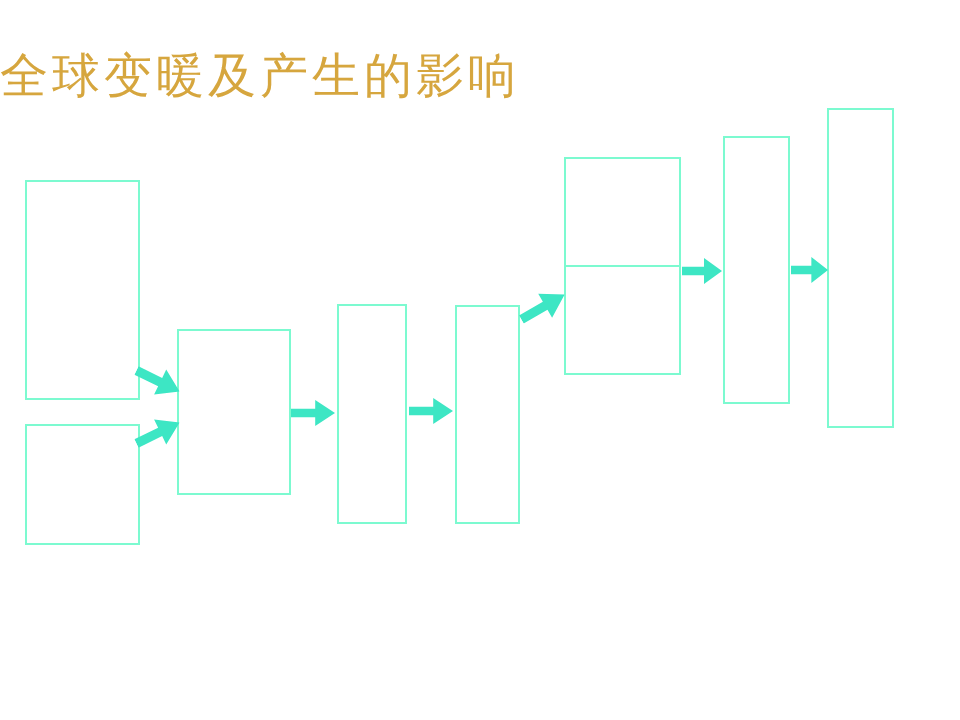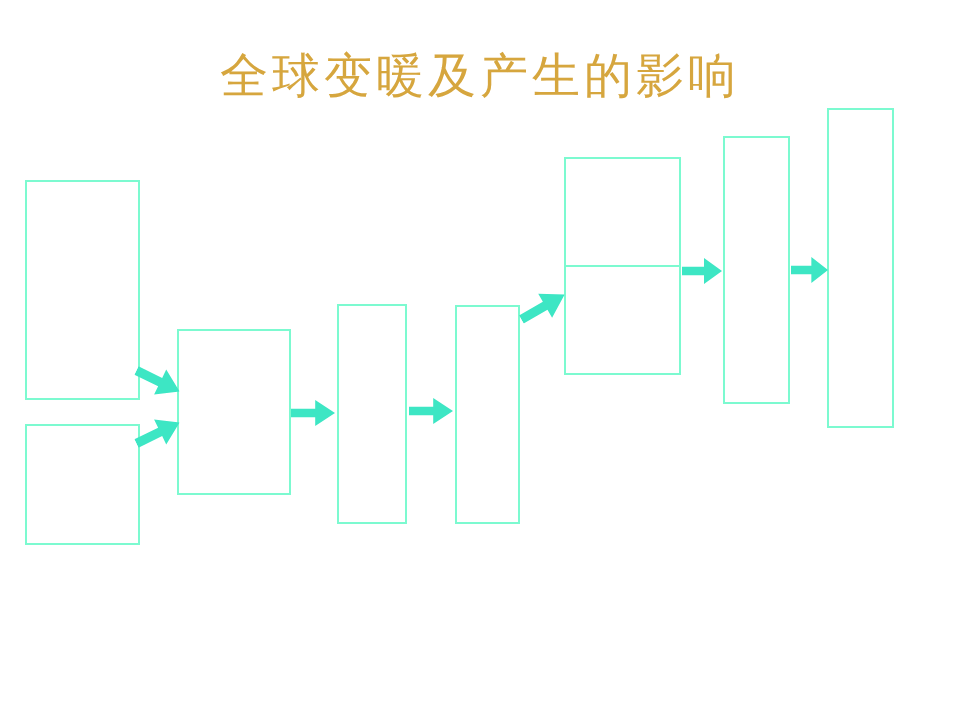--- a/index.html
+++ b/index.html
@@ -14,21 +14,20 @@
     background: var(--background, #ffffff);
     overflow: hidden;
     font-family: "DejaVu Serif", "Liberation Serif", serif;
   }
   .slide-title {
     position: absolute;
     top: 44px;
     left: 0;
     width: 100%;
     margin: 0;
-    text-align: center;
     font-size: 48px;
     font-weight: normal;
     letter-spacing: 4px;
     color: var(--title, #D6A63E);
   }
   .box {
     position: absolute;
     background: #ffffff;
     border: 2px solid var(--box-border, #7CFAD0);
     box-sizing: border-box;

